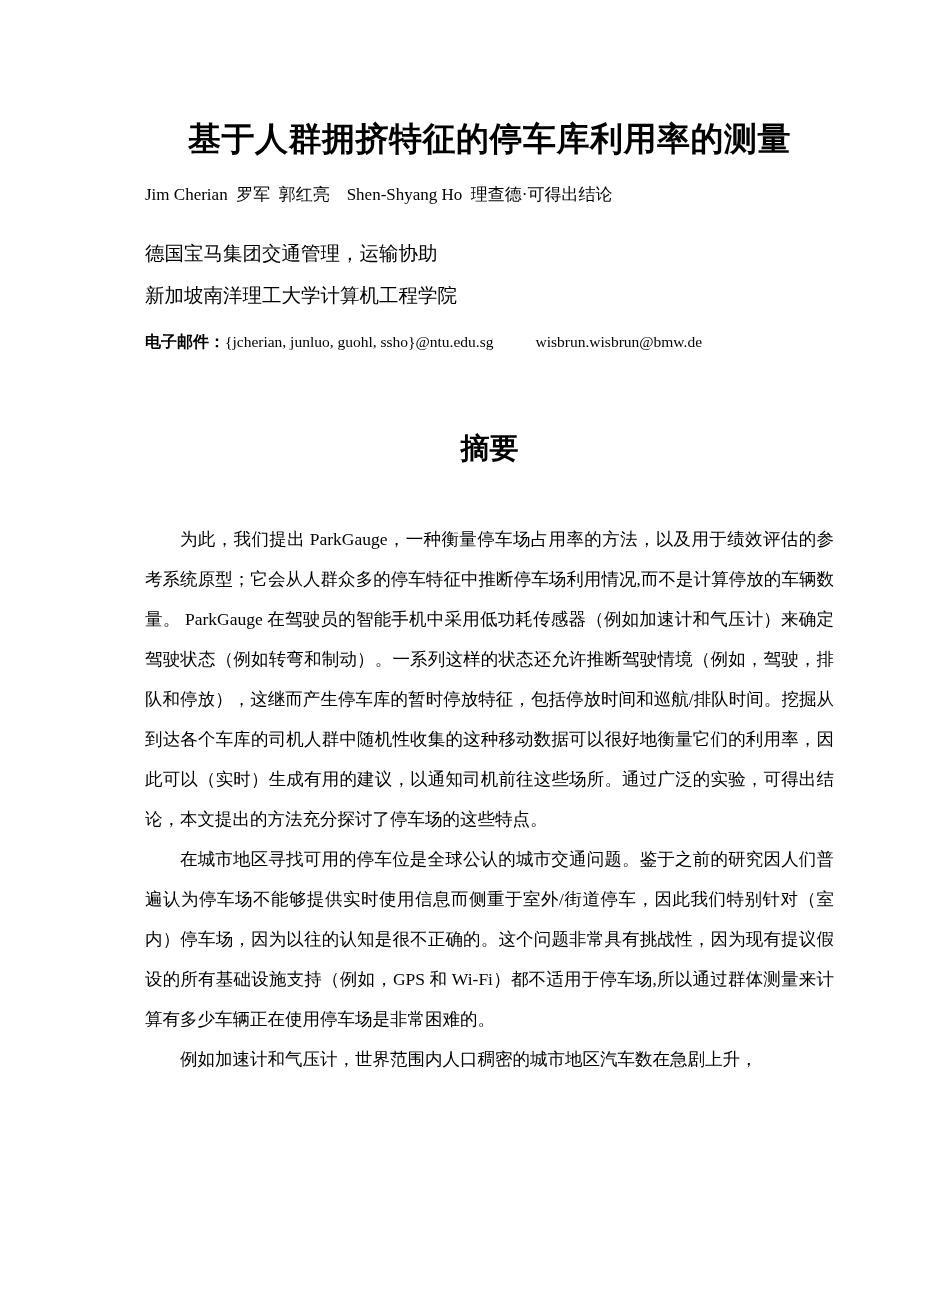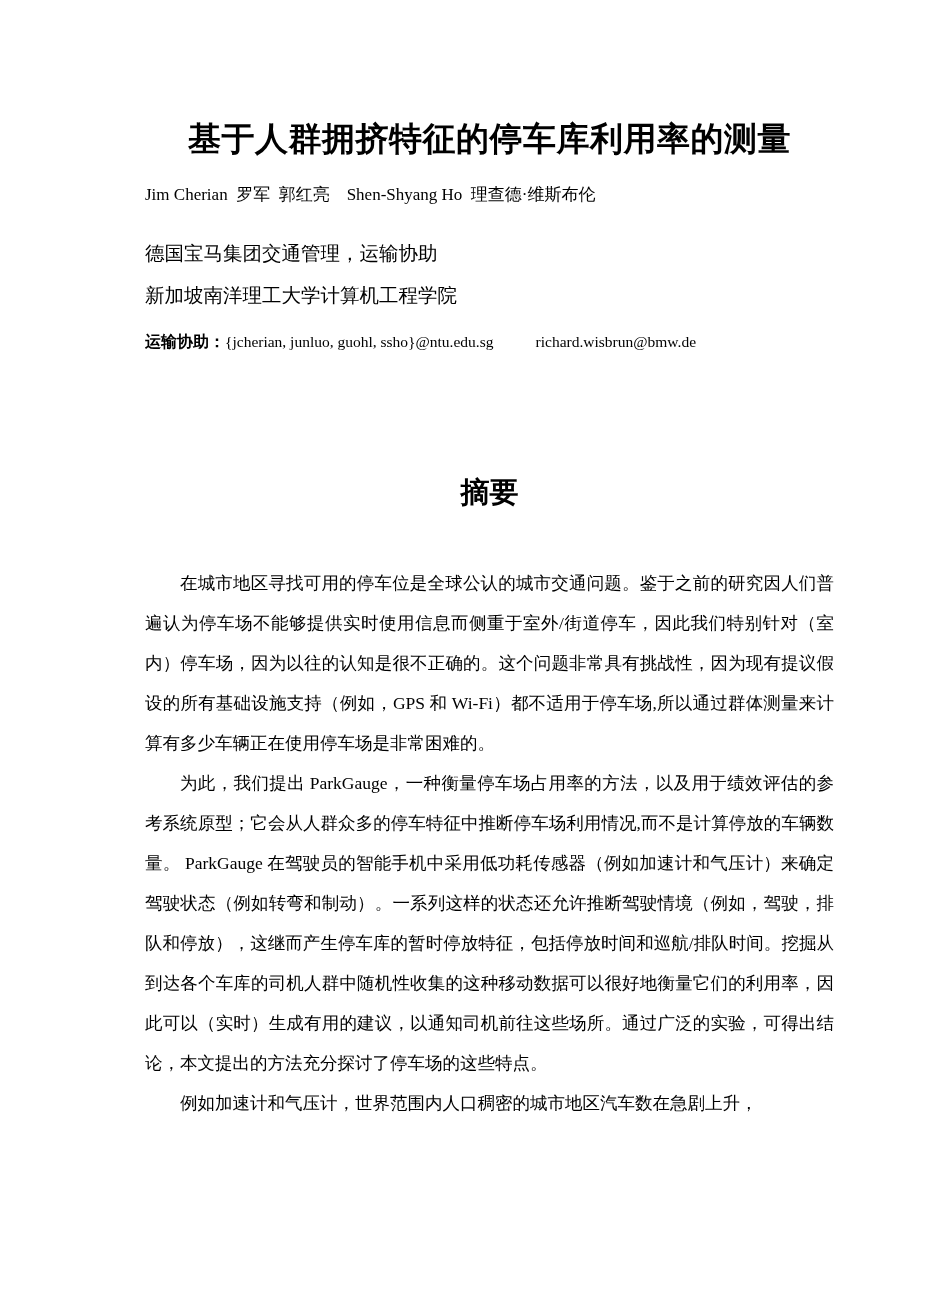--- a/index.html
+++ b/index.html
@@ -44,21 +44,21 @@
   .email-label {
     font-family: "DejaVu Sans", "Liberation Sans", sans-serif;
     font-weight: 700;
     font-size: 16px;
   }
   .email-sep { display: inline-block; width: 42px; }
   .abstract-heading {
     font-weight: 700;
     font-size: 29px;
     text-align: center;
-    margin-top: 118px;
+    margin-top: 74px;
     margin-bottom: 50px;
   }
   .body-para {
     font-size: 17.5px;
     line-height: 40px;
     text-align: justify;
     text-indent: 2em;
   }
   .section-heading {
     font-family: "DejaVu Sans", "Liberation Sans", sans-serif;
@@ -69,34 +69,34 @@
     line-height: 1.4;
   }
 </style>
 </head>
 <body>
 
 <div class="page">
 
   <h1 class="title">基于人群拥挤特征的停车库利用率的测量</h1>
 
-  <div class="authors">Jim Cherian  罗军  郭红亮    Shen-Shyang Ho  理查德·维斯布伦</div>
+  <div class="authors">Jim Cherian  罗军  郭红亮    Shen-Shyang Ho  理查德·可得出结论</div>
 
   <div class="affiliations">
     <div class="affiliation">德国宝马集团交通管理，运输协助</div>
     <div class="affiliation">新加坡南洋理工大学计算机工程学院</div>
   </div>
 
   <div class="email-line">
-    <span class="email-label">运输协助：</span><span>{jcherian, junluo, guohl, ssho}@ntu.edu.sg</span><span class="email-sep"></span><span>richard.wisbrun@bmw.de</span>
+    <span class="email-label">电子邮件：</span><span>{jcherian, junluo, guohl, ssho}@ntu.edu.sg</span><span class="email-sep"></span><span>wisbrun.wisbrun@bmw.de</span>
   </div>
 
   <h2 class="abstract-heading">摘要</h2>
 
   <div>
+    <p class="body-para">为此，我们提出 ParkGauge，一种衡量停车场占用率的方法，以及用于绩效评估的参考系统原型；它会从人群众多的停车特征中推断停车场利用情况,而不是计算停放的车辆数量。 ParkGauge 在驾驶员的智能手机中采用低功耗传感器（例如加速计和气压计）来确定驾驶状态（例如转弯和制动）。一系列这样的状态还允许推断驾驶情境（例如，驾驶，排队和停放），这继而产生停车库的暂时停放特征，包括停放时间和巡航/排队时间。挖掘从到达各个车库的司机人群中随机性收集的这种移动数据可以很好地衡量它们的利用率，因此可以（实时）生成有用的建议，以通知司机前往这些场所。通过广泛的实验，可得出结论，本文提出的方法充分探讨了停车场的这些特点。</p>
     <p class="body-para">在城市地区寻找可用的停车位是全球公认的城市交通问题。鉴于之前的研究因人们普遍认为停车场不能够提供实时使用信息而侧重于室外/街道停车，因此我们特别针对（室内）停车场，因为以往的认知是很不正确的。这个问题非常具有挑战性，因为现有提议假设的所有基础设施支持（例如，GPS 和 Wi-Fi）都不适用于停车场,所以通过群体测量来计算有多少车辆正在使用停车场是非常困难的。</p>
-    <p class="body-para">为此，我们提出 ParkGauge，一种衡量停车场占用率的方法，以及用于绩效评估的参考系统原型；它会从人群众多的停车特征中推断停车场利用情况,而不是计算停放的车辆数量。 ParkGauge 在驾驶员的智能手机中采用低功耗传感器（例如加速计和气压计）来确定驾驶状态（例如转弯和制动）。一系列这样的状态还允许推断驾驶情境（例如，驾驶，排队和停放），这继而产生停车库的暂时停放特征，包括停放时间和巡航/排队时间。挖掘从到达各个车库的司机人群中随机性收集的这种移动数据可以很好地衡量它们的利用率，因此可以（实时）生成有用的建议，以通知司机前往这些场所。通过广泛的实验，可得出结论，本文提出的方法充分探讨了停车场的这些特点。</p>
   </div>
 
 
   <p class="body-para">例如加速计和气压计，世界范围内人口稠密的城市地区汽车数在急剧上升，</p>
 
 </div>
 
 </body></html>

